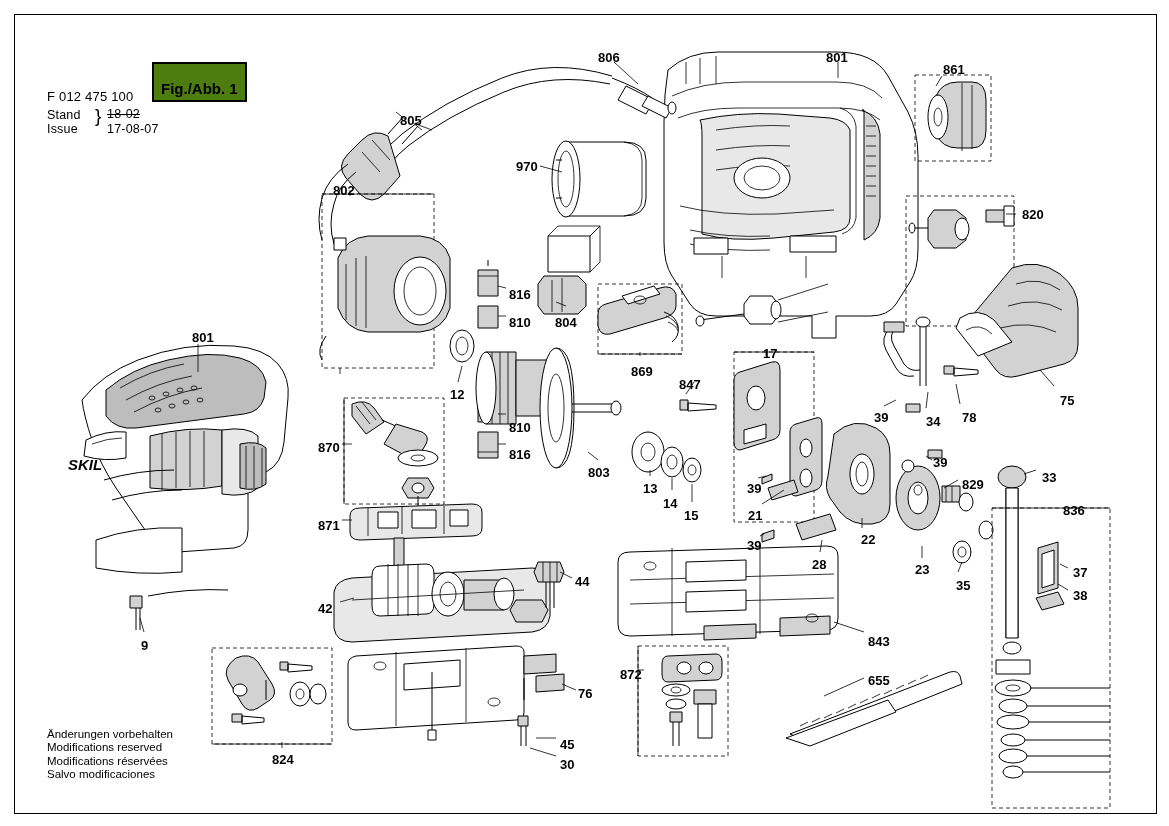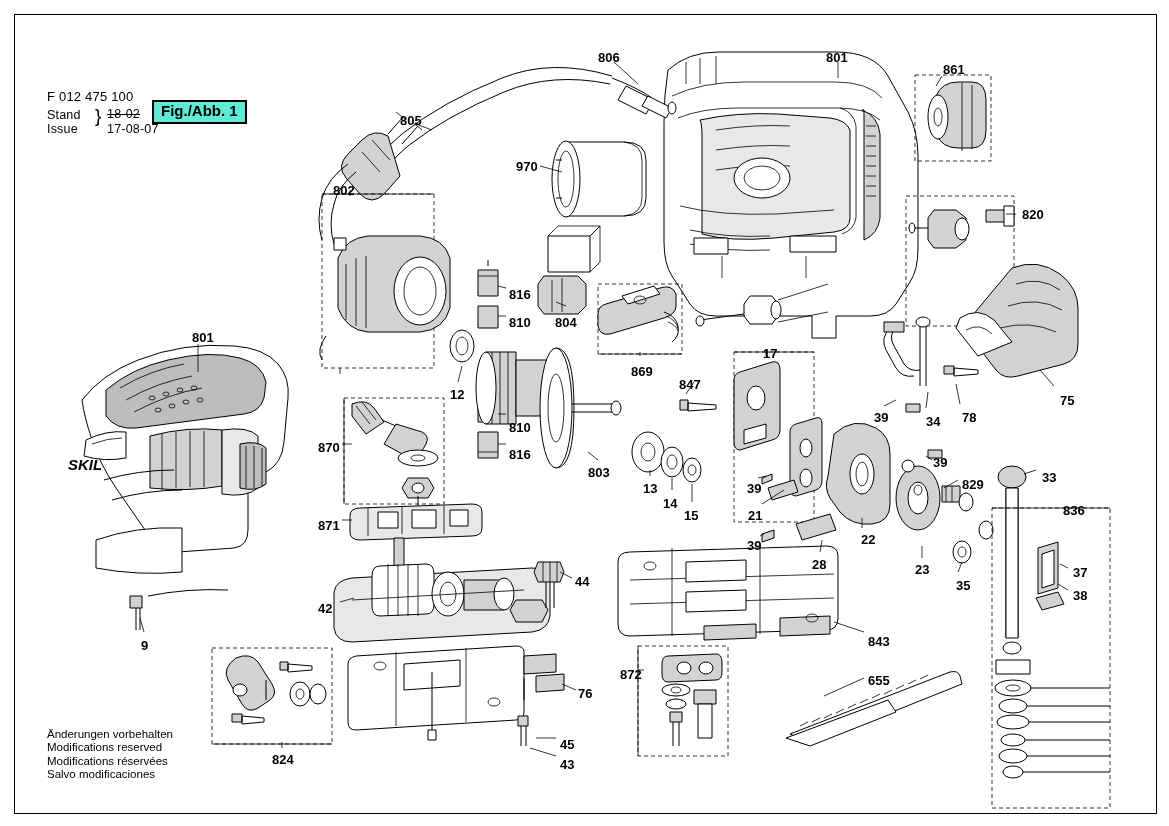--- a/index.html
+++ b/index.html
@@ -6,21 +6,21 @@
   body{width:1169px;height:826px;position:relative;font-family:"Liberation Sans",sans-serif;color:#000;overflow:hidden;}
   #sheet{position:absolute;inset:0;background:#fff;}
   .border{position:absolute;left:14px;top:14px;width:1141px;height:798px;border:1px solid #000;}
   .hdr{position:absolute;font-size:12.5px;line-height:14px;letter-spacing:.2px;margin-top:48px;}
   #hdr-part{left:47px;top:42px;font-size:13px;}
   #hdr-stand-lbl{left:47px;top:60px;font-size:12.5px;}
   #hdr-issue-lbl{left:47px;top:74px;font-size:12.5px;}
   #hdr-brace{left:95px;top:58px;font-size:19px;line-height:20px;}
   #hdr-stand-val{left:107px;top:59px;font-size:12.5px;text-decoration:line-through;}
   #hdr-issue-val{left:107px;top:74px;font-size:12.5px;}
-  #figbox{position:absolute;left:152px;top:62px;border:2px solid #000;padding:0 7px 3px 7px;font-weight:bold;font-size:15px;background:#5eead4;margin-top:38px;}
+  #figbox{position:absolute;left:152px;top:62px;border:2px solid #000;padding:16px 7px 3px 7px;font-weight:bold;font-size:15px;background:#4d7c0f;}
   #footer{position:absolute;left:47px;top:728px;font-size:11.5px;line-height:13.4px;}
   .lbl{position:absolute;font-weight:bold;font-size:13px;color:#000;white-space:nowrap;}
   svg.art{position:absolute;left:0;top:0;width:1169px;height:826px;pointer-events:none;}
   .ln{stroke:#000;fill:none;stroke-width:1;}
   .thin{stroke:#000;fill:none;stroke-width:.8;}
   .fillw{fill:#fff;stroke:#000;stroke-width:1;}
   .fillg{fill:#e8e8e8;stroke:#000;stroke-width:1;}
   .fillgg{fill:#d2d2d2;stroke:#000;stroke-width:1;}
   .fdk{fill:#bdbdbd;stroke:#000;stroke-width:1;}
   .dash{stroke:#000;fill:none;stroke-width:.8;stroke-dasharray:4 3;}
@@ -482,15 +482,15 @@
       <div class="lbl" style="left: 318px; top: 518px;">871</div>
       <div class="lbl" style="left: 575px; top: 574px;">44</div>
       <div class="lbl" style="left: 318px; top: 601px;">42</div>
       <div class="lbl" style="left: 868px; top: 634px;">843</div>
       <div class="lbl" style="left: 620px; top: 667px;">872</div>
       <div class="lbl" style="left: 868px; top: 673px;">655</div>
       <div class="lbl" style="left: 578px; top: 686px;">76</div>
       <div class="lbl" style="left: 141px; top: 638px;">9</div>
       <div class="lbl" style="left: 272px; top: 752px;">824</div>
       <div class="lbl" style="left: 560px; top: 737px;">45</div>
-      <div class="lbl" style="left: 560px; top: 757px;">43</div>
+      <div class="lbl" style="left: 560px; top: 757px;">30</div>
     </div>
 </div>
 
 </body></html>

